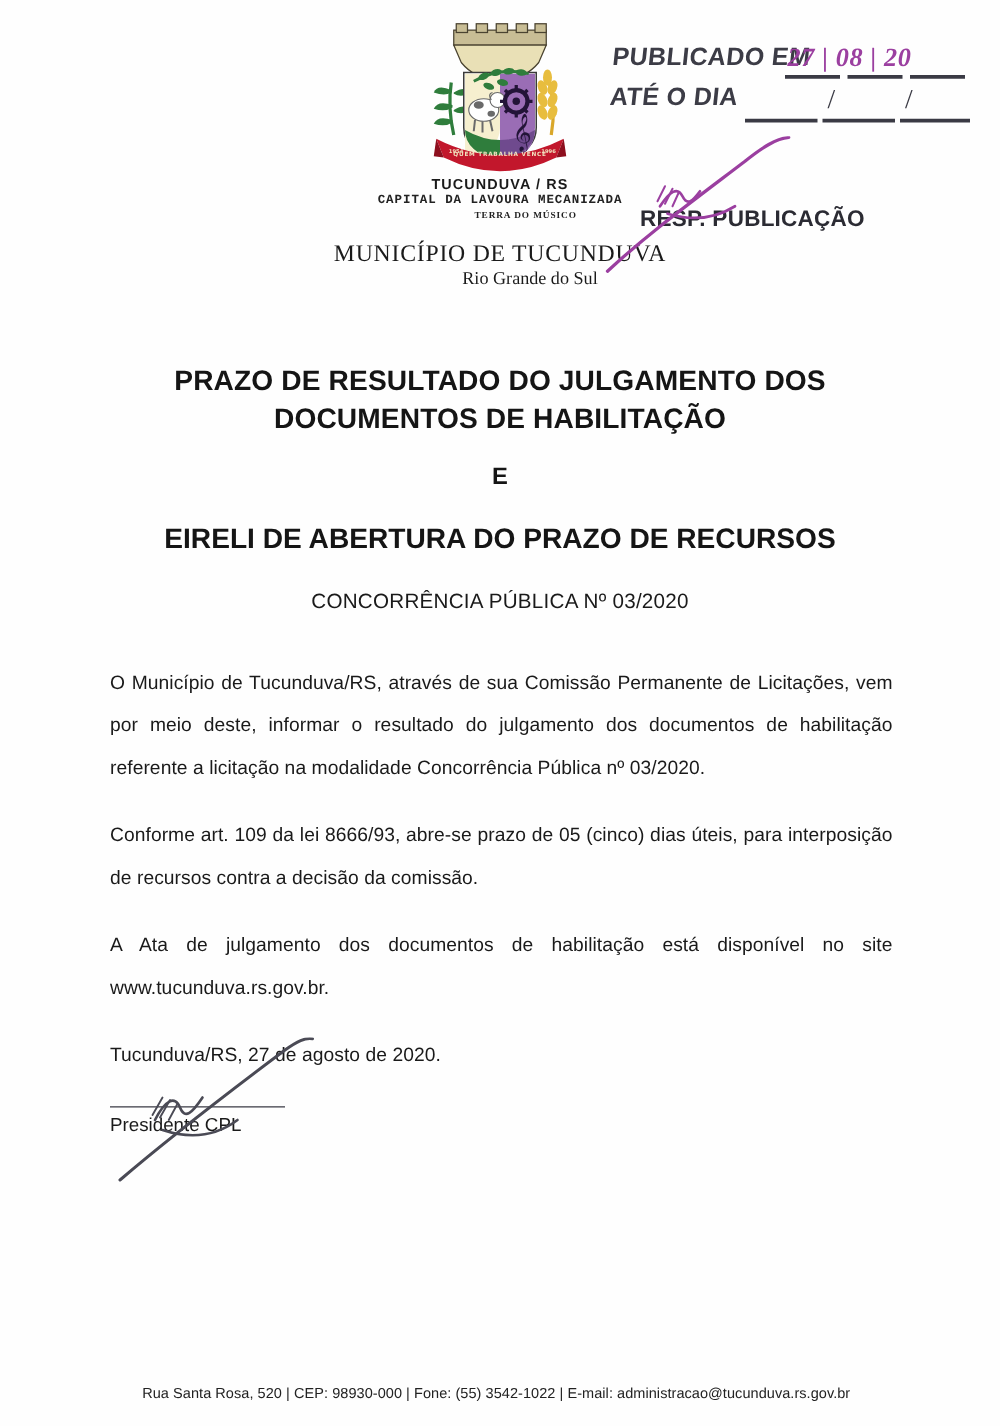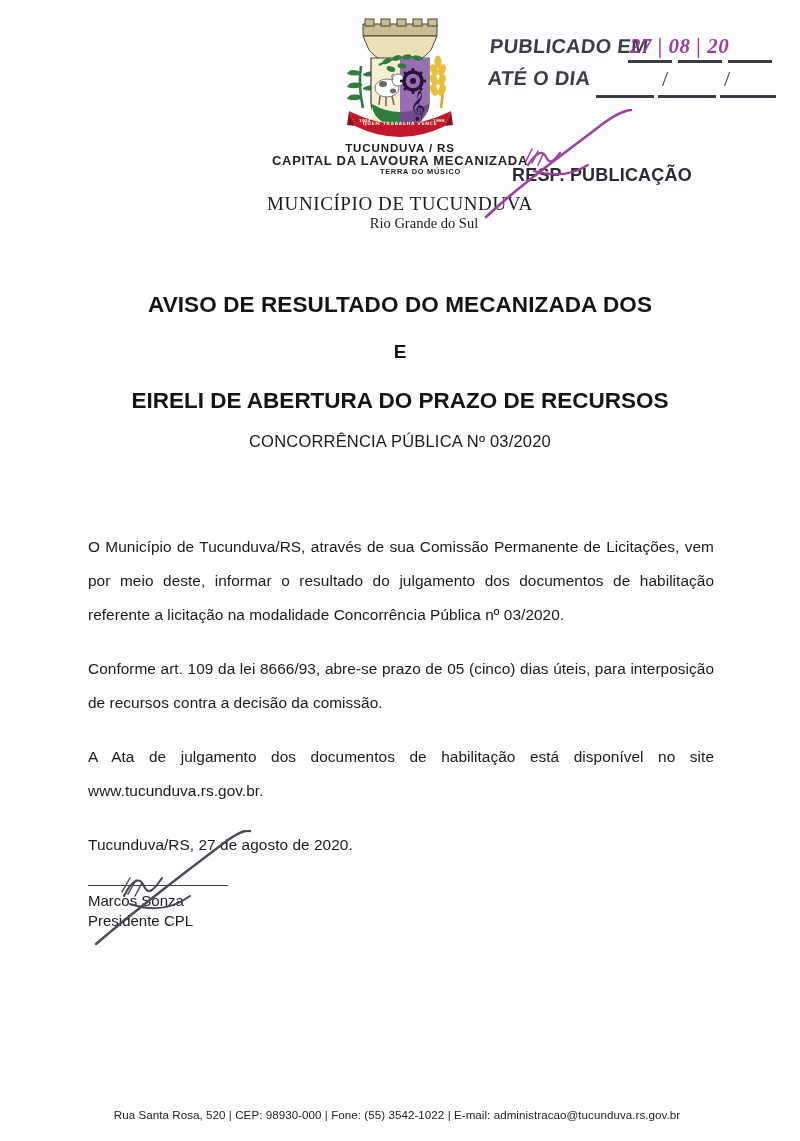--- a/index.html
+++ b/index.html
@@ -45,29 +45,29 @@
   }
   .org-name {
     font-family: "Liberation Sans", sans-serif;
     font-weight: bold;
     font-size: 11.5px;
     letter-spacing: 0.9px;
     color: #1a1a1a;
     line-height: 13px;
   }
   .org-sub1 {
-    font-family: Liberation Sans, sans-serif;
-    font-weight: bold;
-    font-size: 13px;
+    font-family: Liberation Mono, monospace;
+    font-weight: bold;
+    font-size: 10px;
     letter-spacing: 0.75px;
     color: #222;
     line-height: 11px;
   }
   .org-sub2 {
-    font-family: Liberation Sans, sans-serif;
+    font-family: Liberation Serif, serif;
     font-weight: bold;
     font-size: 7.4px;
     letter-spacing: 0.75px;
     color: #222;
     line-height: 11px;
     padding-left: 41px;
   }
   .municipio {
     font-family: "Liberation Serif", serif;
     font-size: 19px;
@@ -181,21 +181,21 @@
     font-weight: bold;
     font-size: 22.5px;
     line-height: 30px;
     margin-top: 22px;
     color: #151515;
   }
   .subtitle {
     font-family: "Liberation Sans", sans-serif;
     font-size: 16.5px;
     line-height: 22px;
-    margin-top: 14px;
+    margin-top: 24px;
     letter-spacing: 0.2px;
     color: #1a1a1a;
   }
 
   
   .body-text {
     position: absolute;
     left: 88px;
     top: 530px;
     width: 626px;
@@ -378,21 +378,22 @@
       <svg class="scrawl" style="left:-10px; top:76px;" width="190" height="112" viewBox="0 0 190 112">
         <path d="M10 108 C40 80, 70 58, 120 20 C135 8, 145 2, 155 1" stroke="#9b3fa0" stroke-width="2.6" fill="none" stroke-linecap="round"></path>
         <path d="M52 56 C60 44, 66 40, 70 48 C74 56, 78 52, 84 44" stroke="#9b3fa0" stroke-width="2.2" fill="none" stroke-linecap="round"></path>
         <path d="M58 62 C78 68, 96 66, 112 56" stroke="#9b3fa0" stroke-width="2.2" fill="none" stroke-linecap="round"></path>
         <path d="M50 52 l6 -12 M56 54 l6 -12 M62 56 l5 -11" stroke="#9b3fa0" stroke-width="1.6" fill="none" stroke-linecap="round"></path>
       </svg>
     </div>
   </div>
 
   <div class="titles">
-    <div class="title-main">AVISO DE RESULTADO DO MECANIZADA DOS</div>
+    <div class="title-main">PRAZO DE RESULTADO DO JULGAMENTO DOS</div>
+    <div class="title-main">DOCUMENTOS DE HABILITAÇÃO</div>
     <div class="title-e">E</div>
     <div class="title-second">EIRELI DE ABERTURA DO PRAZO DE RECURSOS</div>
     <div class="subtitle">CONCORRÊNCIA PÚBLICA Nº 03/2020</div>
   </div>
 
   <div class="body-text">
     <p class="para">O Município de Tucunduva/RS, através de sua Comissão Permanente de Licitações, vem por meio deste, informar o resultado do julgamento dos documentos de habilitação referente a licitação na modalidade Concorrência Pública nº 03/2020.</p>
 
 
     <p class="para">Conforme art. 109 da lei 8666/93, abre-se prazo de 05 (cinco) dias úteis, para interposição de recursos contra a decisão da comissão.</p>
@@ -401,19 +402,18 @@
   </div>
 
   <div class="signature">
     <svg class="sig-scrawl" width="260" height="120" viewBox="0 0 260 120">
       <path d="M18 114 C60 78, 110 40, 150 10 C160 3, 166 0, 172 1" stroke="#4a4a55" stroke-width="2.4" fill="none" stroke-linecap="round"></path>
       <path d="M46 66 C54 50, 62 46, 66 56 C70 66, 76 60, 84 48" stroke="#4a4a55" stroke-width="2.1" fill="none" stroke-linecap="round"></path>
       <path d="M52 74 C76 82, 96 78, 112 66" stroke="#4a4a55" stroke-width="2.1" fill="none" stroke-linecap="round"></path>
       <path d="M44 62 l8 -14 M50 64 l8 -14 M57 66 l7 -13" stroke="#4a4a55" stroke-width="1.5" fill="none" stroke-linecap="round"></path>
     </svg>
     <div class="sig-line"></div>
-    <div class="sig-name">Marcos Sonza</div>
     <div class="sig-role">Presidente CPL</div>
   </div>
 
   <div class="footer">Rua Santa Rosa, 520 | CEP: 98930-000 | Fone: (55) 3542-1022  | E-mail: administracao@tucunduva.rs.gov.br</div>
 
 </div>
 
 </body></html>

